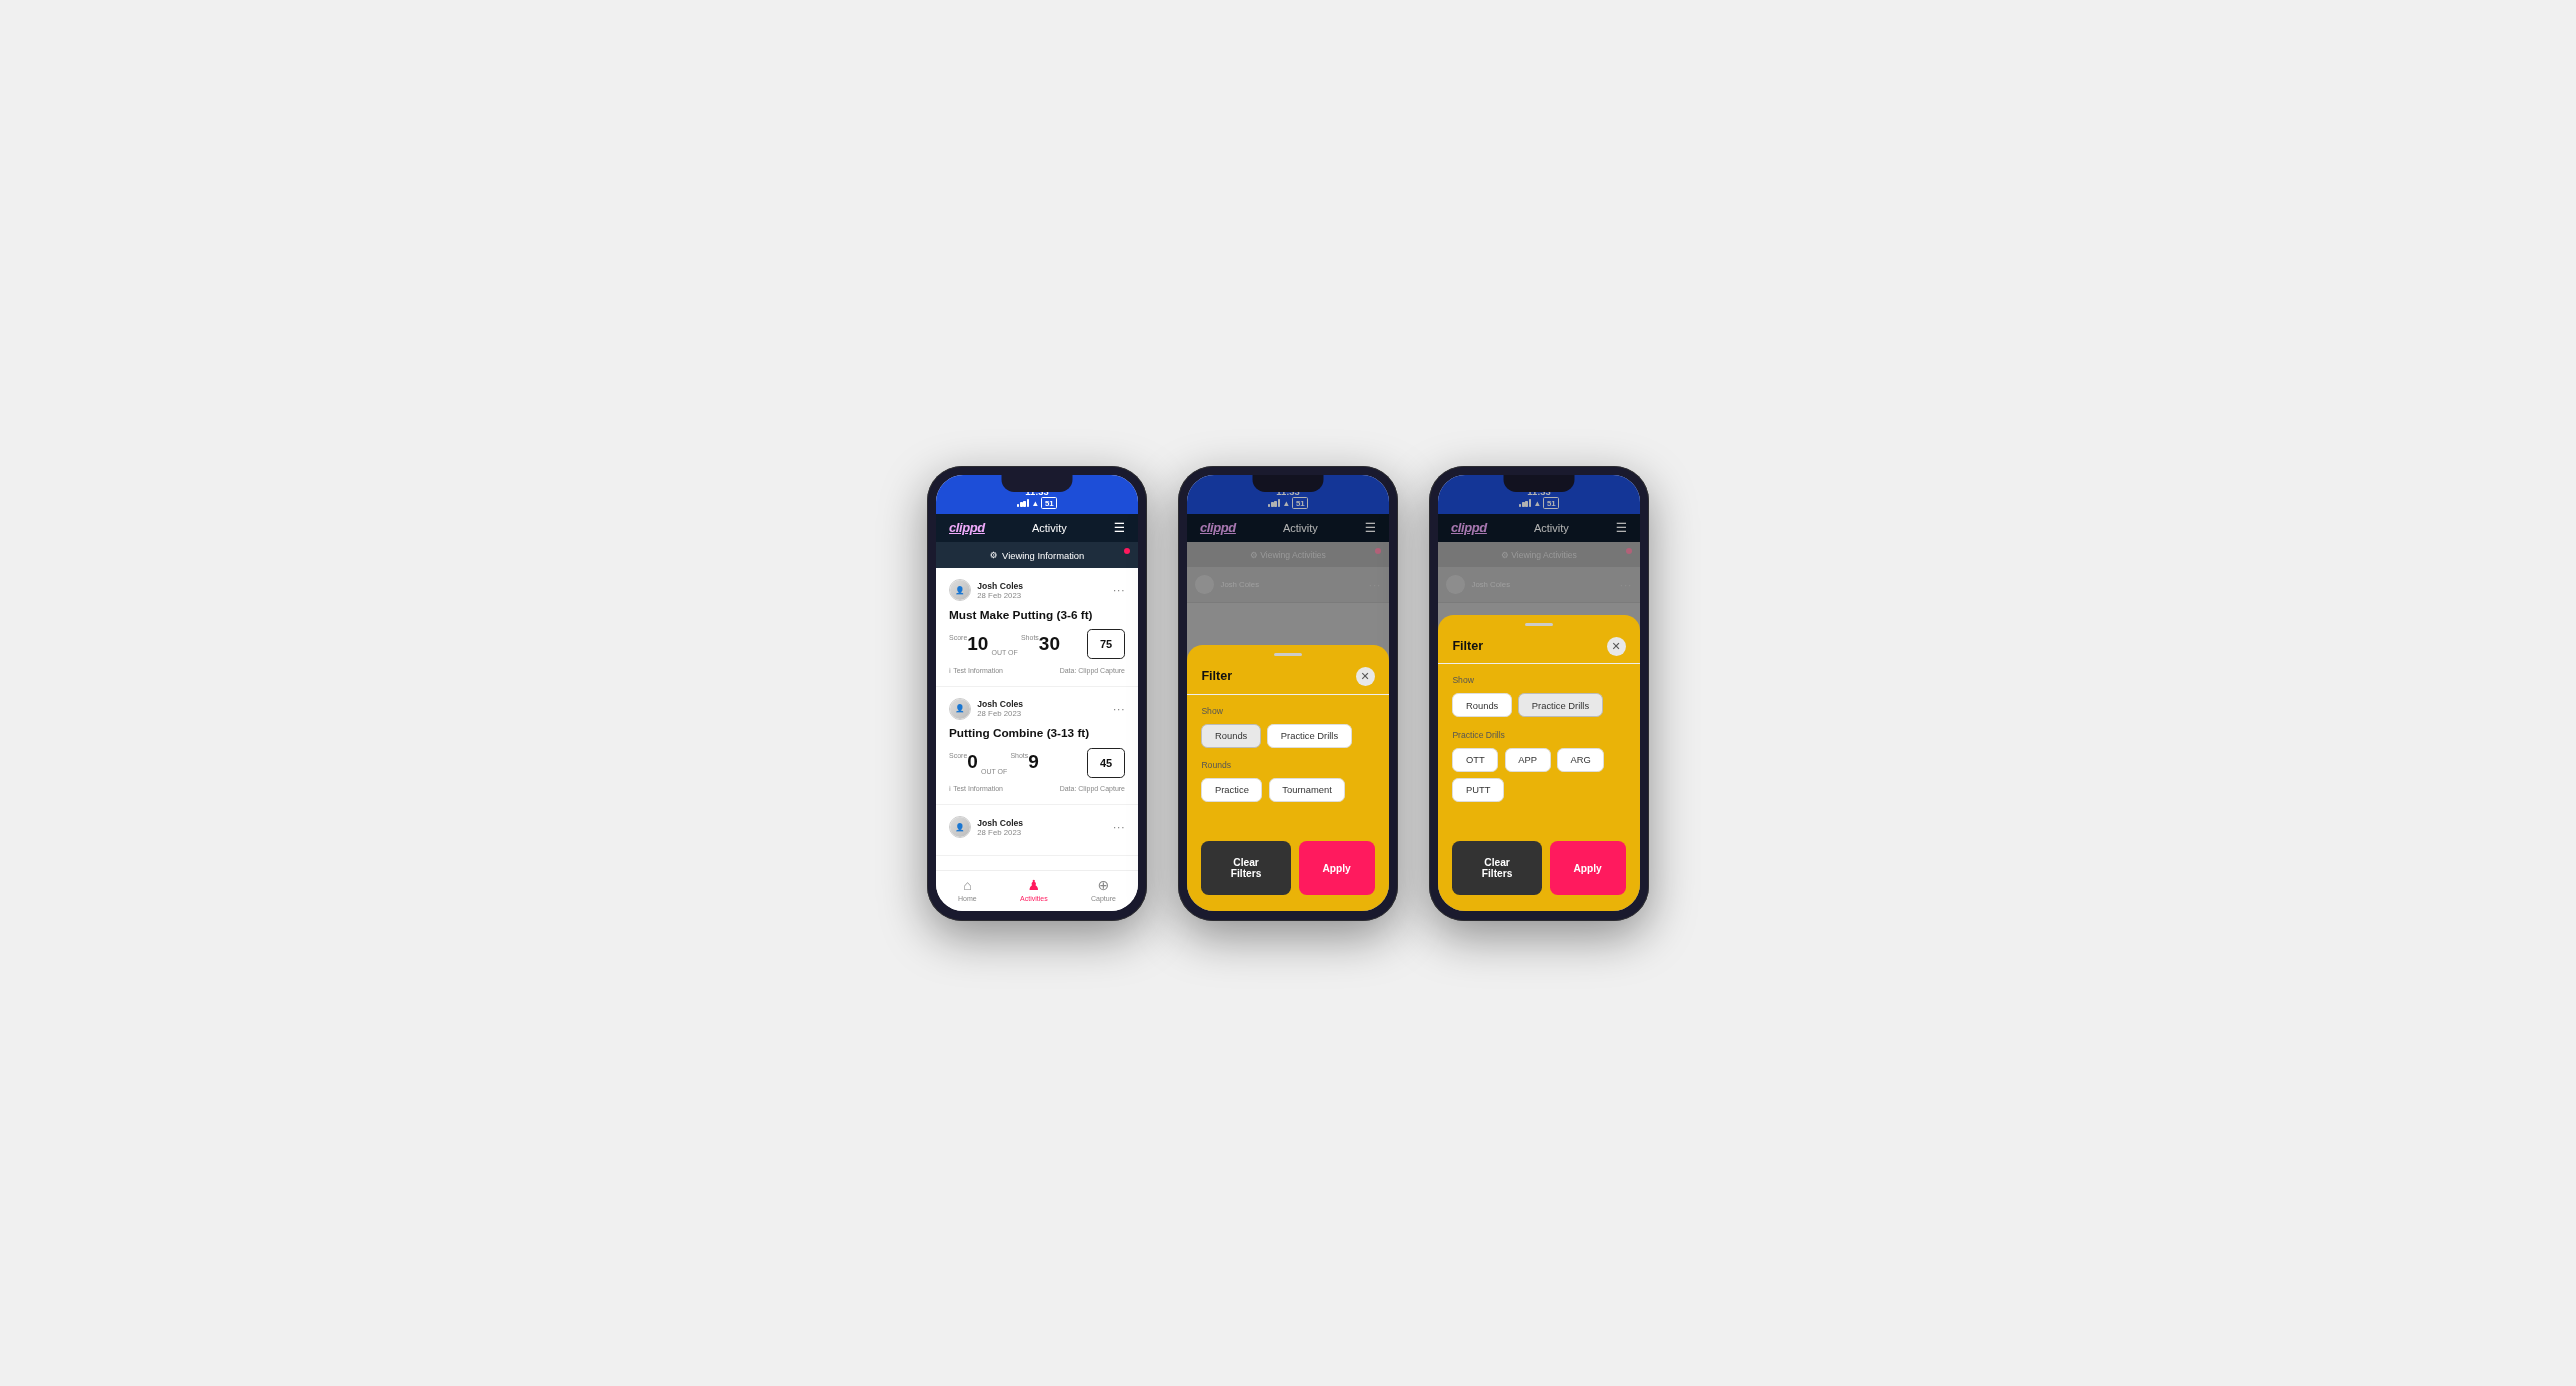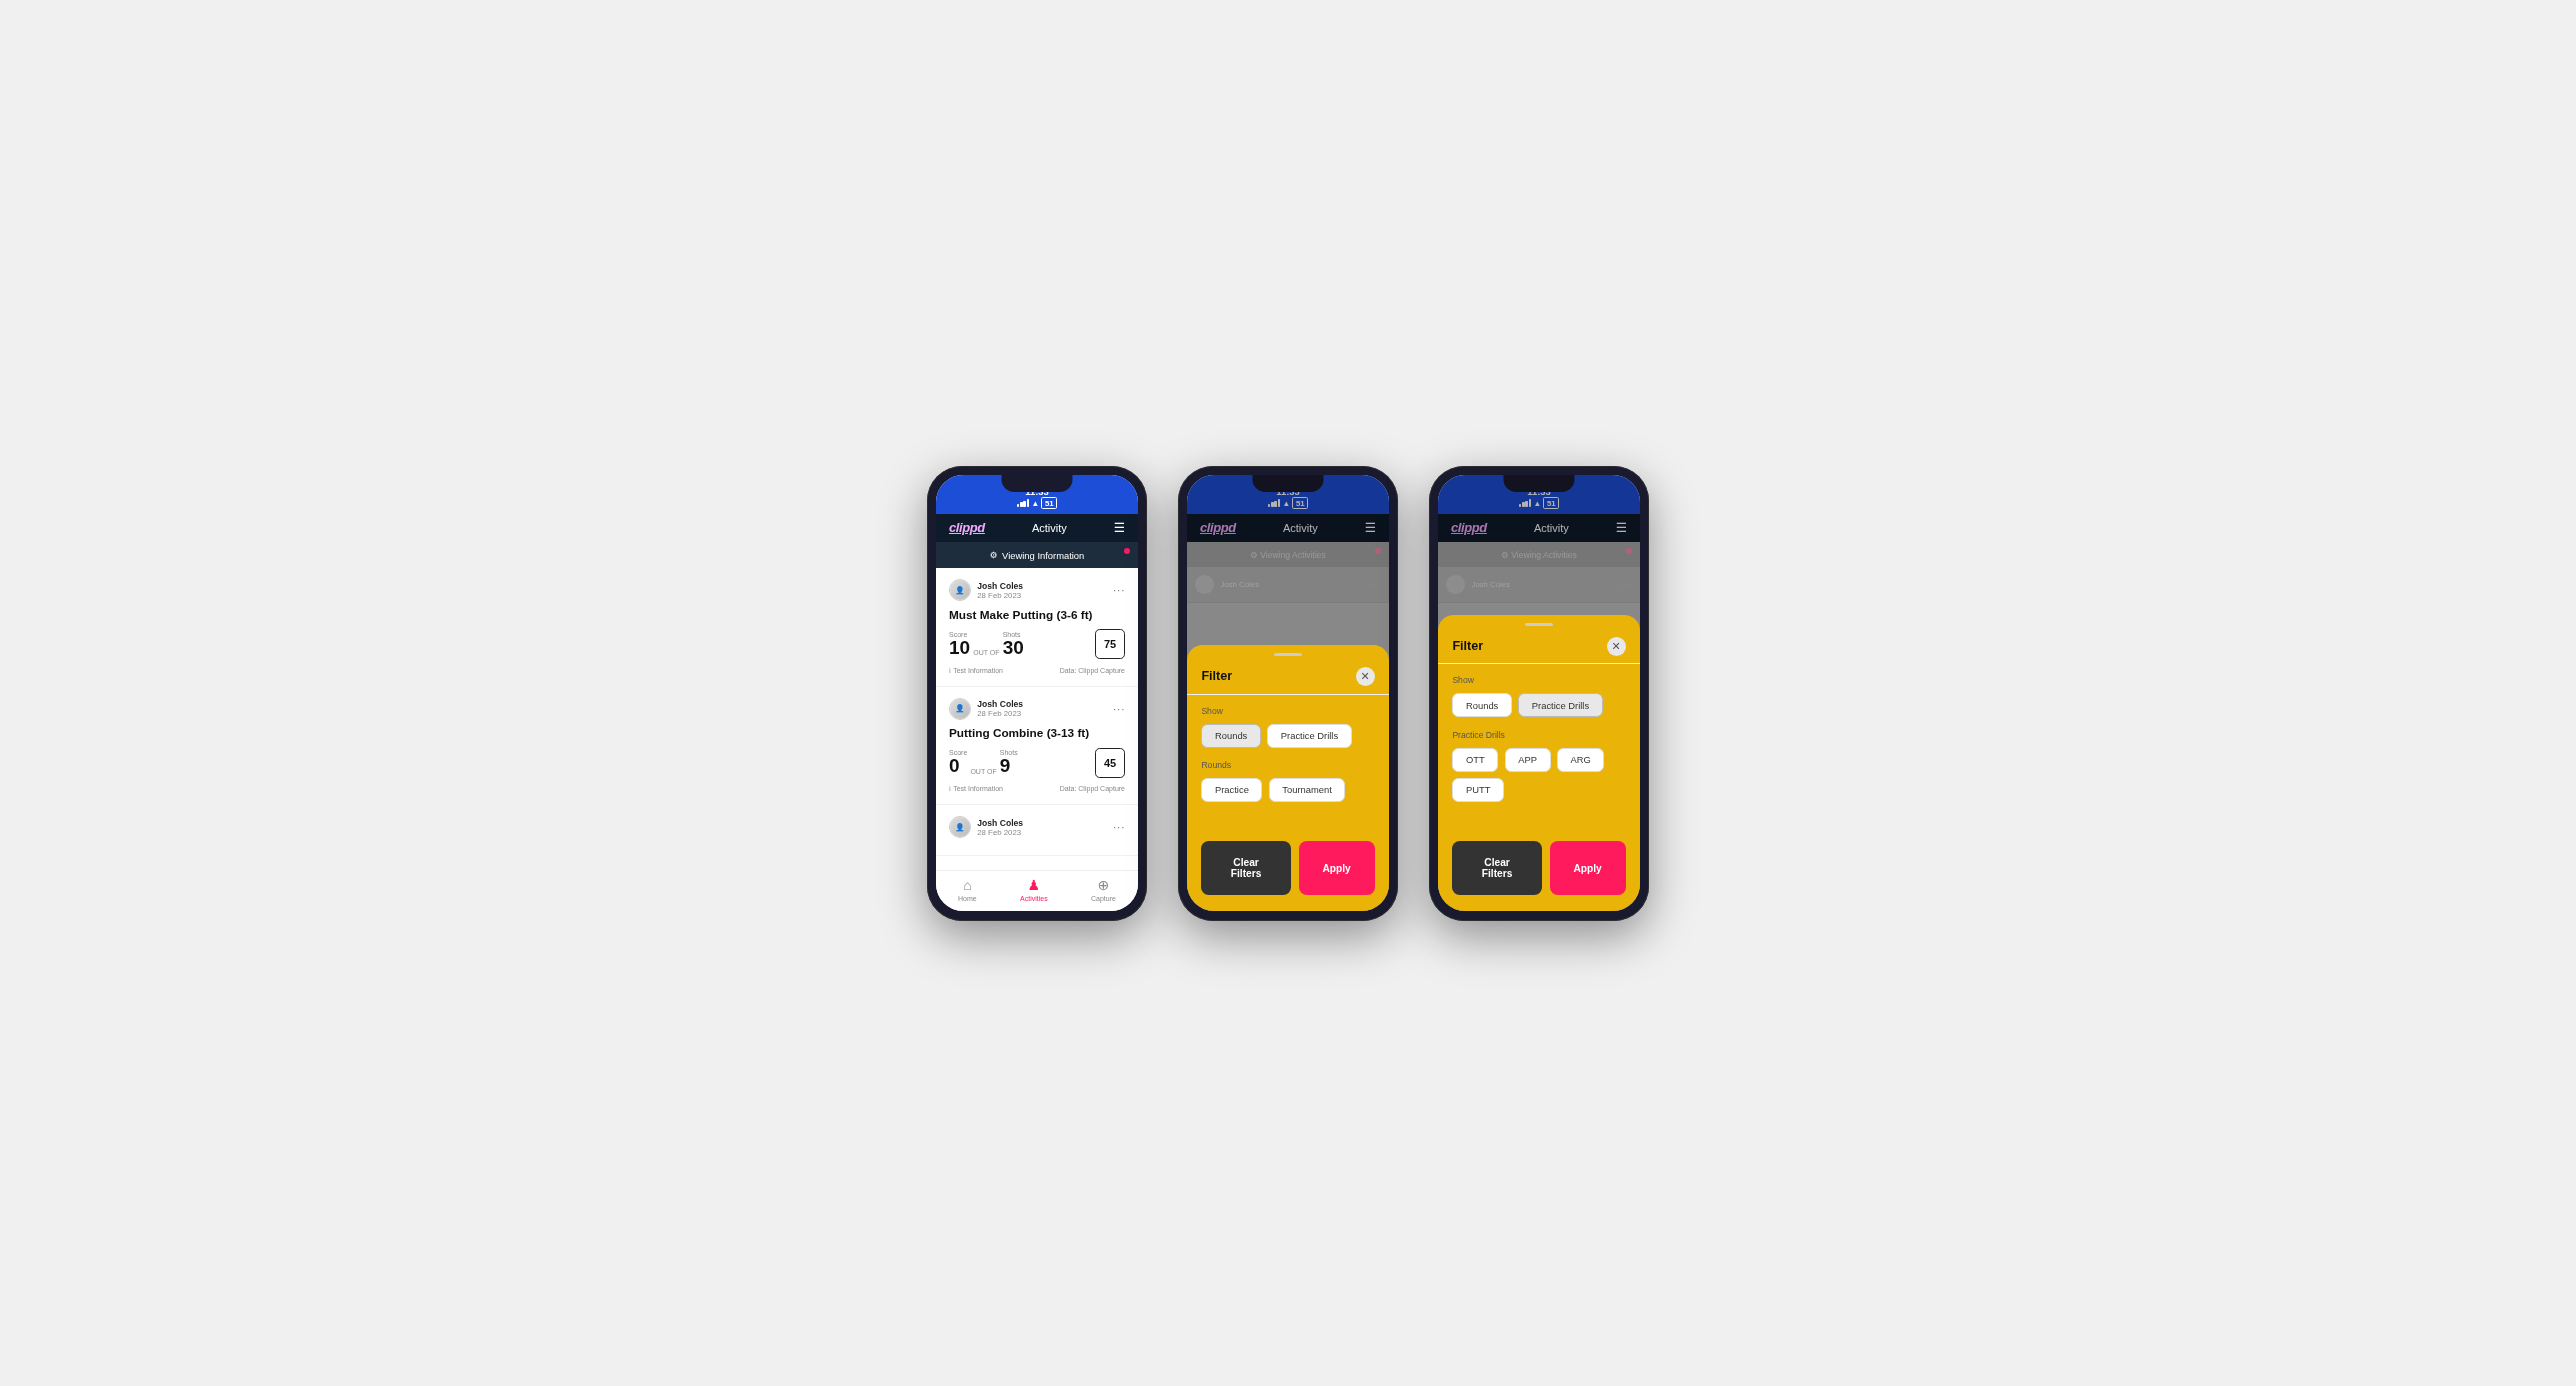--- a/index.html
+++ b/index.html
@@ -158,27 +158,27 @@
       align-items: center;
       justify-content: center;
     }
     .user-name { font-size: 8.6px; font-weight: 600; color: #222; }
     .user-date { font-size: 7.8px; color: #888; }
     .card-more { color: #888; font-size: 12.6px; cursor: pointer; }
 
     .card-title { font-size: 11.8px; font-weight: 700; color: #111; margin-bottom: 7.8px; }
 
     .stats-row { display: flex; align-items: center; gap: 0; }
-    .stat-group { display: flex; flex-direction: column; }
+    .stat-group { display: flex; }
     .stat-label { font-size: 7px; color: #888; text-transform: none; }
     .stat-value { font-size: 19px; font-weight: 700; color: #111; line-height: 1.1; }
     .stat-out-of { font-size: 7px; color: #888; align-self: flex-end; margin-bottom: 3.1px; margin-left: 3.1px; margin-right: 3.1px; }
 
     .shot-quality-badge {
-      width: 30px;
+      width: 38px;
       height: 30px;
       border: 1.6px solid #222;
       border-radius: 4.7px;
       display: flex;
       align-items: center;
       justify-content: center;
       font-size: 11px;
       font-weight: 700;
       color: #111;
       margin-left: auto;

